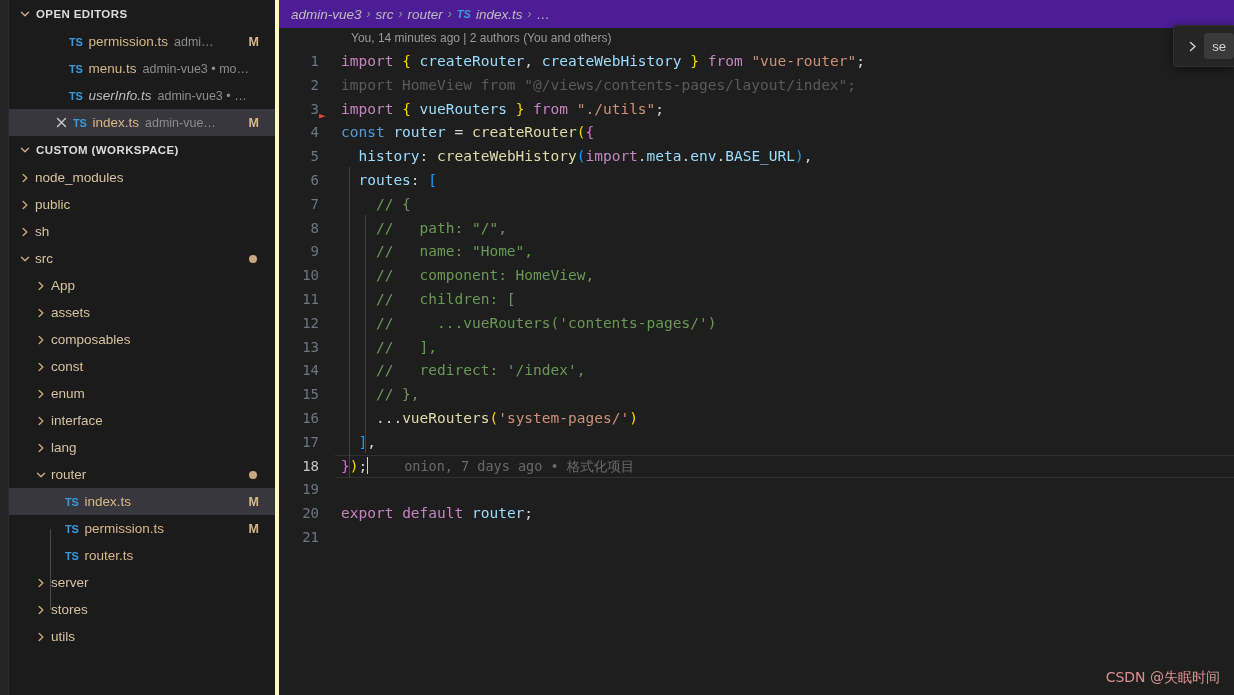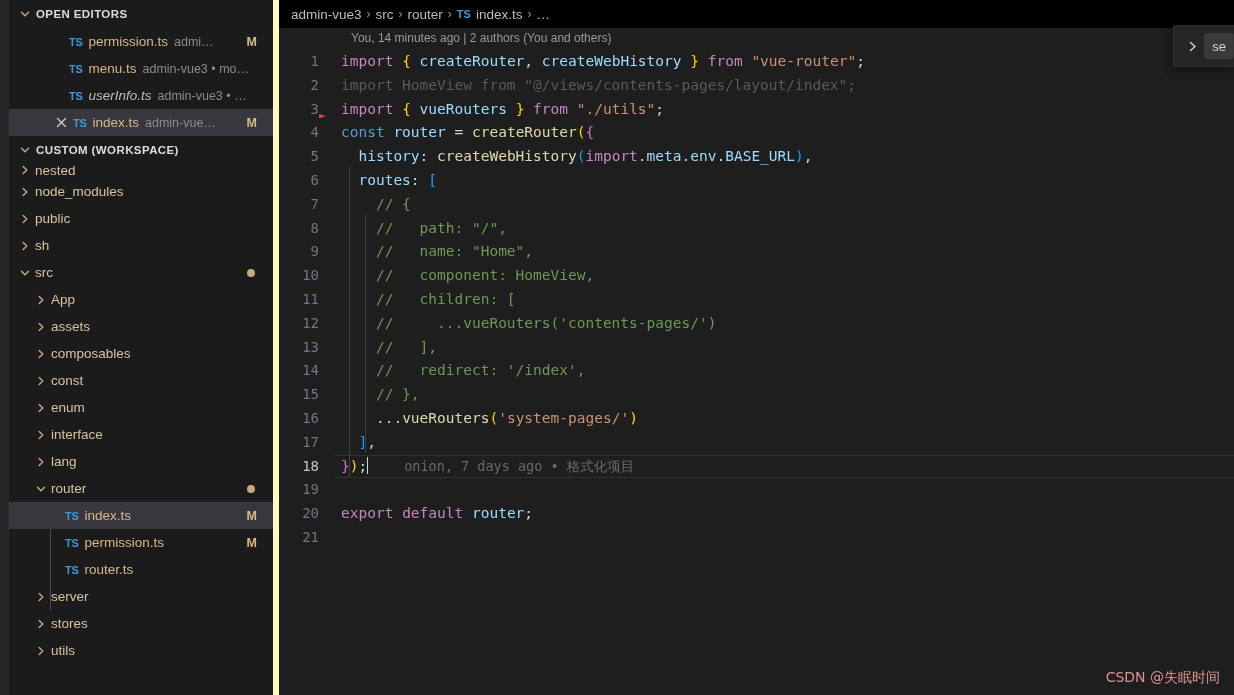--- a/index.html
+++ b/index.html
@@ -24,21 +24,21 @@
     flex: 0 0 9px;
   }
 
   
   .sidebar {
     width: 270px; height: 695px;
     background: #1b1b1b;
     flex: 0 0 270px;
     position: relative;
     overflow: hidden;
-    border-right: 6px solid #fef9c3;
+    border-right: 4px solid #fef9c3;
   }
 
   .section-header {
     height: 28px;
     display: flex;
     align-items: center;
     padding-left: 8px;
     font-size: 11.5px;
     font-weight: bold;
     letter-spacing: .4px;
@@ -134,21 +134,22 @@
     overflow: hidden;
   }
   .breadcrumb {
     height: 28px;
     display: flex;
     align-items: center;
     padding-left: 12px;
     font-size: 13.5px;
     color: #bdbdbd;
     gap: 5px;
-    background: #000000;
+    background: #4c1d95;
+    font-style: italic;
   }
   .bc-sep { color: #9a9a9a; font-size: 12px; }
   .bc-item { cursor: pointer; }
   .bc-ts { color: #3b9ad9; font-weight: bold; font-size: 11px; }
 
   .code-area {
     position: absolute;
     top: 28px; left: 0; right: 0; bottom: 0;
     font-family: "DejaVu Sans Mono", monospace;
     font-size: 14.5px;
@@ -339,29 +340,20 @@
     <div class="section-header" style="margin-top:0;">
       <span class="twisty">
         <svg width="12" height="12" viewBox="0 0 12 12">
             <path d="M2.5 4.2 L6 7.8 L9.5 4.2" stroke="currentColor" stroke-width="1.4" fill="none" stroke-linecap="round" stroke-linejoin="round"></path>
           </svg>
       </span>
       <span>CUSTOM (WORKSPACE)</span>
     </div>
 
     <div id="file-tree" style="position:relative;">
-        <div class="row" style="height: 14px; overflow: hidden; align-items: flex-end;">
-          <span style="display:inline-block;width:8px;flex:0 0 8px;"></span>
-          <span class="chev">
-            <svg width="12" height="12" viewBox="0 0 12 12">
-              <path d="M4.2 2.5 L7.8 6 L4.2 9.5" stroke="currentColor" stroke-width="1.4" fill="none" stroke-linecap="round" stroke-linejoin="round"></path>
-            </svg>
-          </span>
-          <span class="folder-name">nested</span>
-        </div>
         <div class="row">
           <span style="display:inline-block;width:8px;flex:0 0 8px;"></span>
           <span class="chev">
             <svg width="12" height="12" viewBox="0 0 12 12">
               <path d="M4.2 2.5 L7.8 6 L4.2 9.5" stroke="currentColor" stroke-width="1.4" fill="none" stroke-linecap="round" stroke-linejoin="round"></path>
             </svg>
           </span>
           <span class="folder-name">node_modules</span>
         </div>
         <div class="row">

